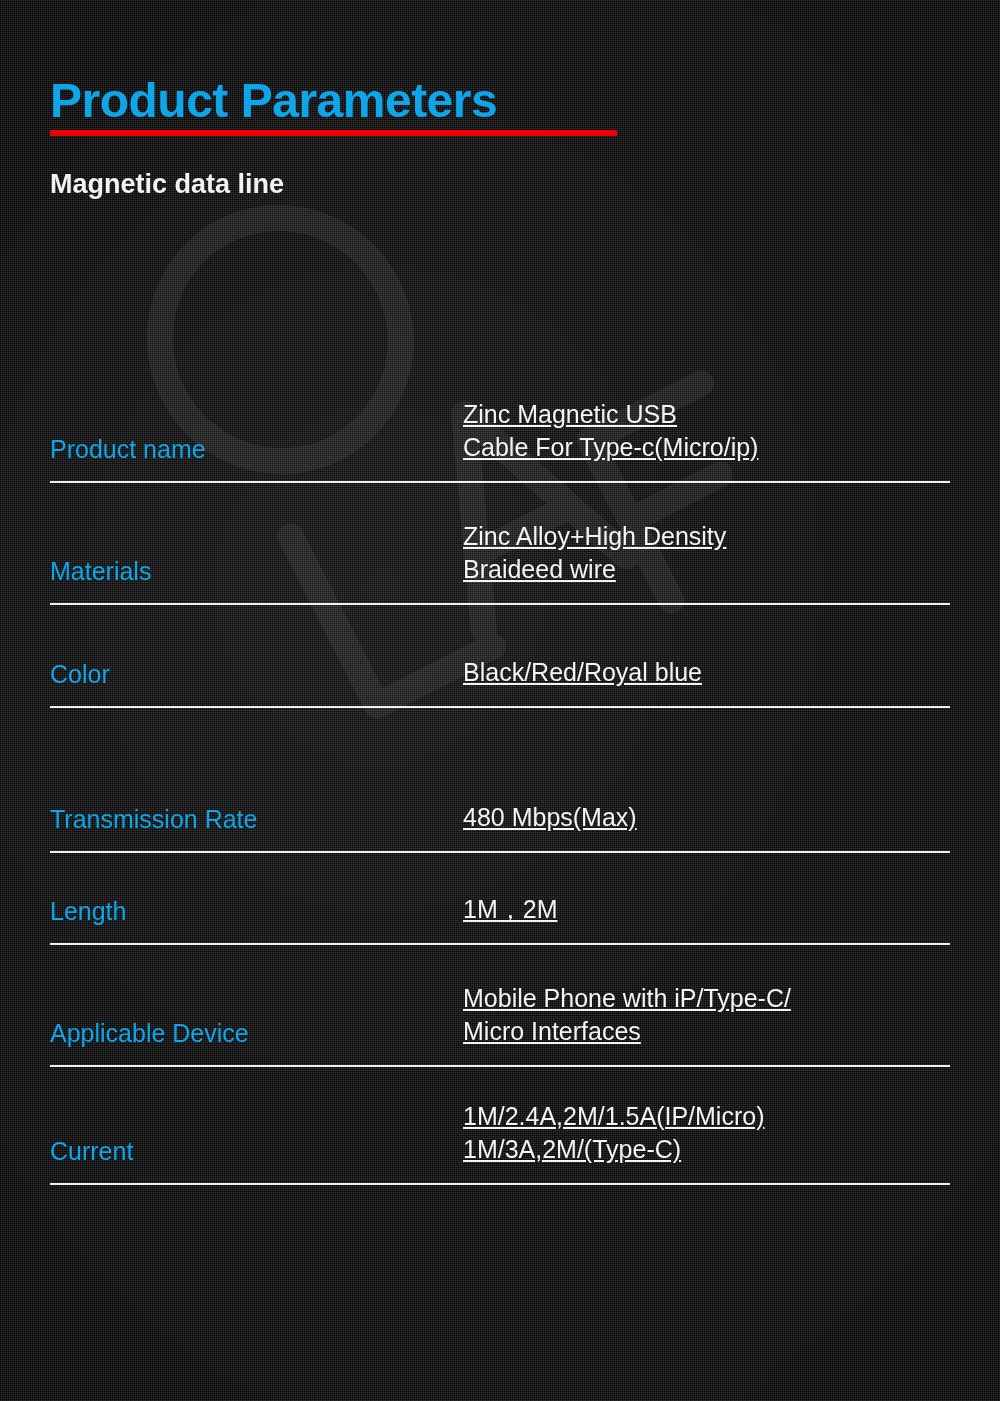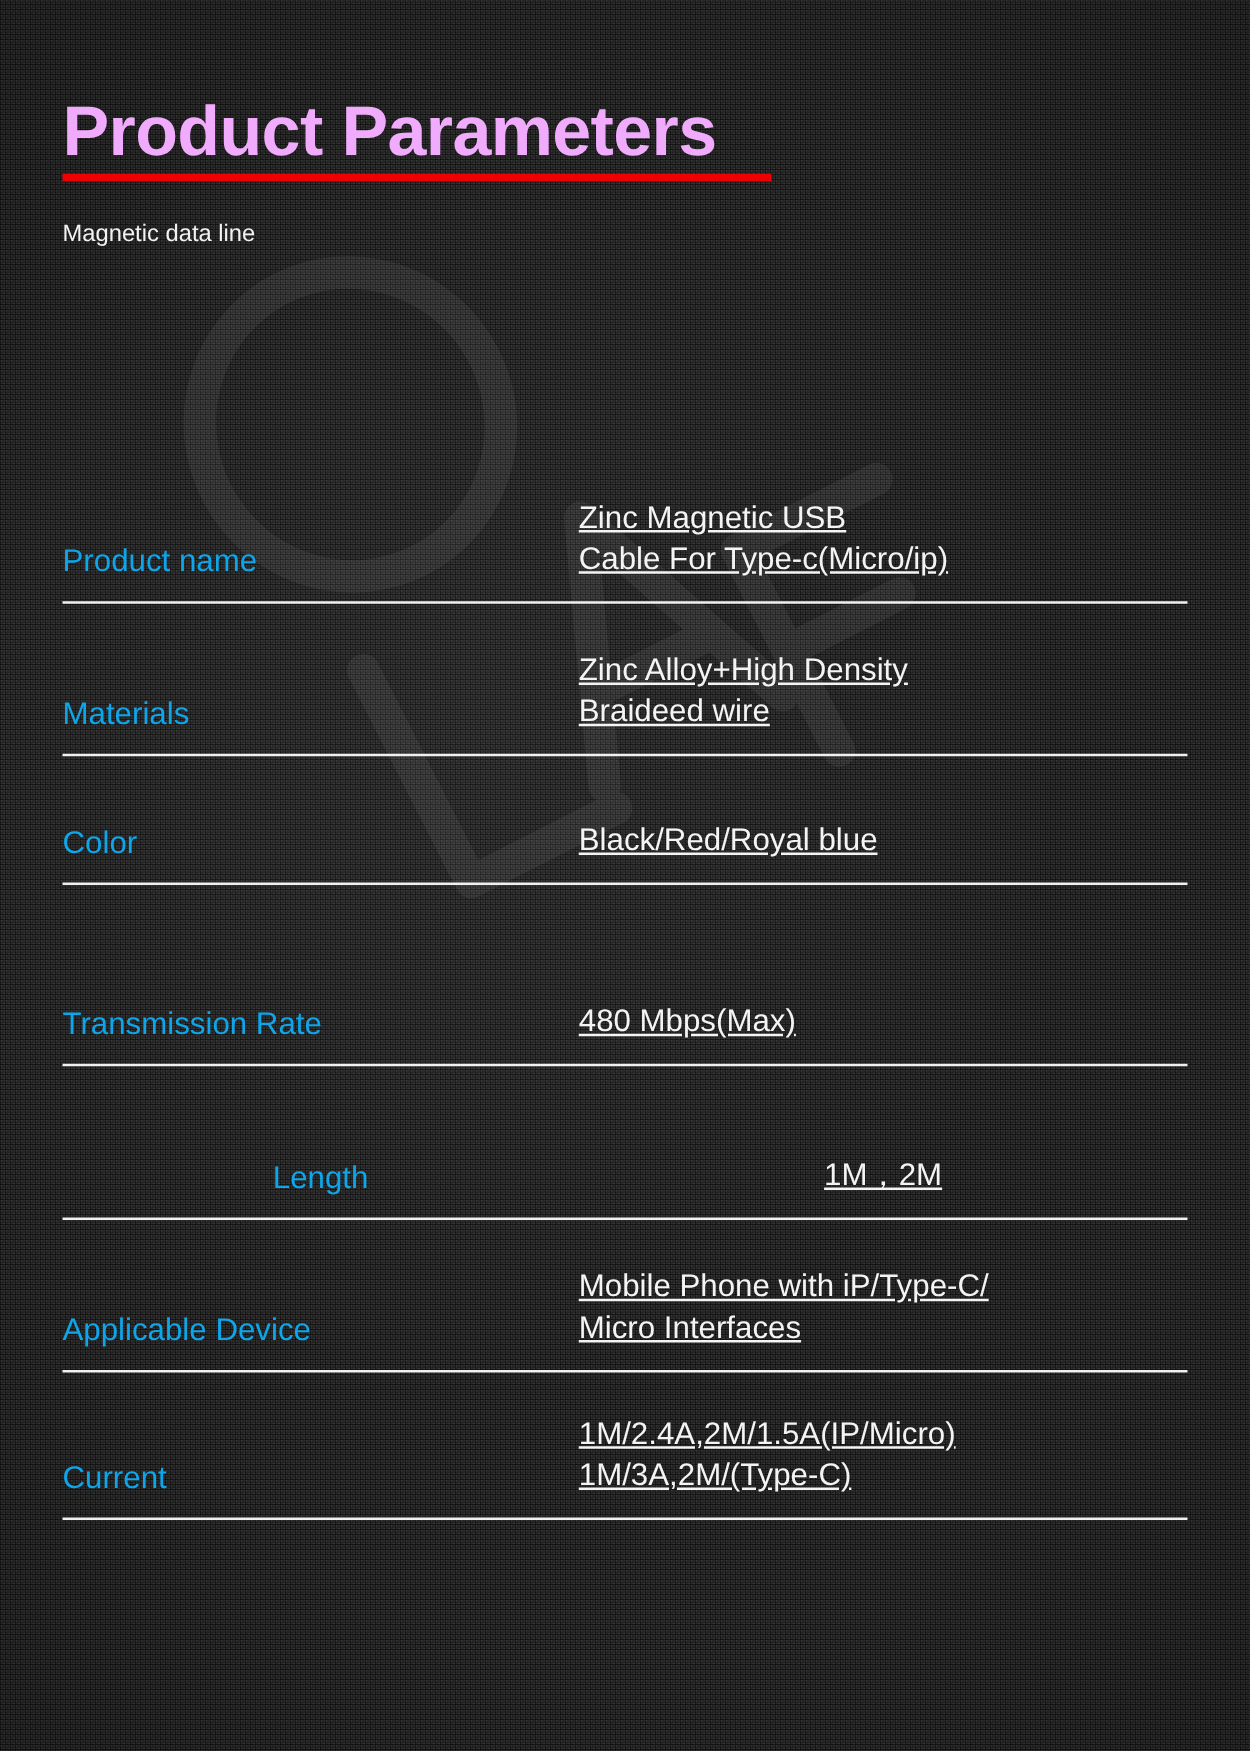--- a/index.html
+++ b/index.html
@@ -63,39 +63,39 @@
 
   
   .header {
     position: absolute;
     left: 50px;
     top: 76px;
     width: 900px;
   }
   .title {
     margin: 0;
-    font-size: 56px;
+    font-size: 48px;
     line-height: 1.05;
     font-weight: 700;
-    color: #f0abfc;
+    color: #0ea5e9;
     letter-spacing: -0.5px;
     white-space: nowrap;
   }
   .title-rule {
     margin-top: 4px;
     width: 567px;
     height: 6px;
     background: #ee0000;
   }
   .subtitle {
     margin: 0;
     padding-top: 32px;
-    font-size: 19px;
+    font-size: 27px;
     line-height: 1.2;
-    font-weight: 400;
+    font-weight: 700;
     color: #f2f2f2;
     white-space: nowrap;
   }
 
   
   .spec-table {
     position: absolute;
     left: 50px;
     top: 388px;
     width: 900px;
@@ -104,21 +104,21 @@
     display: flex;
     align-items: flex-end;
     border-bottom: 2px solid #f0f0f0;
     box-sizing: border-box;
     padding-bottom: 16px;
   }
   .spec-row.h1 { height: 95px; }
   .spec-row.h2 { height: 122px; }
   .spec-row.h2s { height: 103px; }
   .spec-row.h3 { height: 118px; margin-top: 27px; }
-  .spec-row.h4 { height: 123px; text-align: center; }
+  .spec-row.h4 { height: 92px; }
   .spec-row.h5 { height: 122px; }
   .spec-row.h6 { height: 118px; }
 
   .spec-label {
     flex: 0 0 413px;
     font-size: 25px;
     line-height: 1.25;
     color: #0ea5e9;
     font-weight: 400;
     white-space: nowrap;

